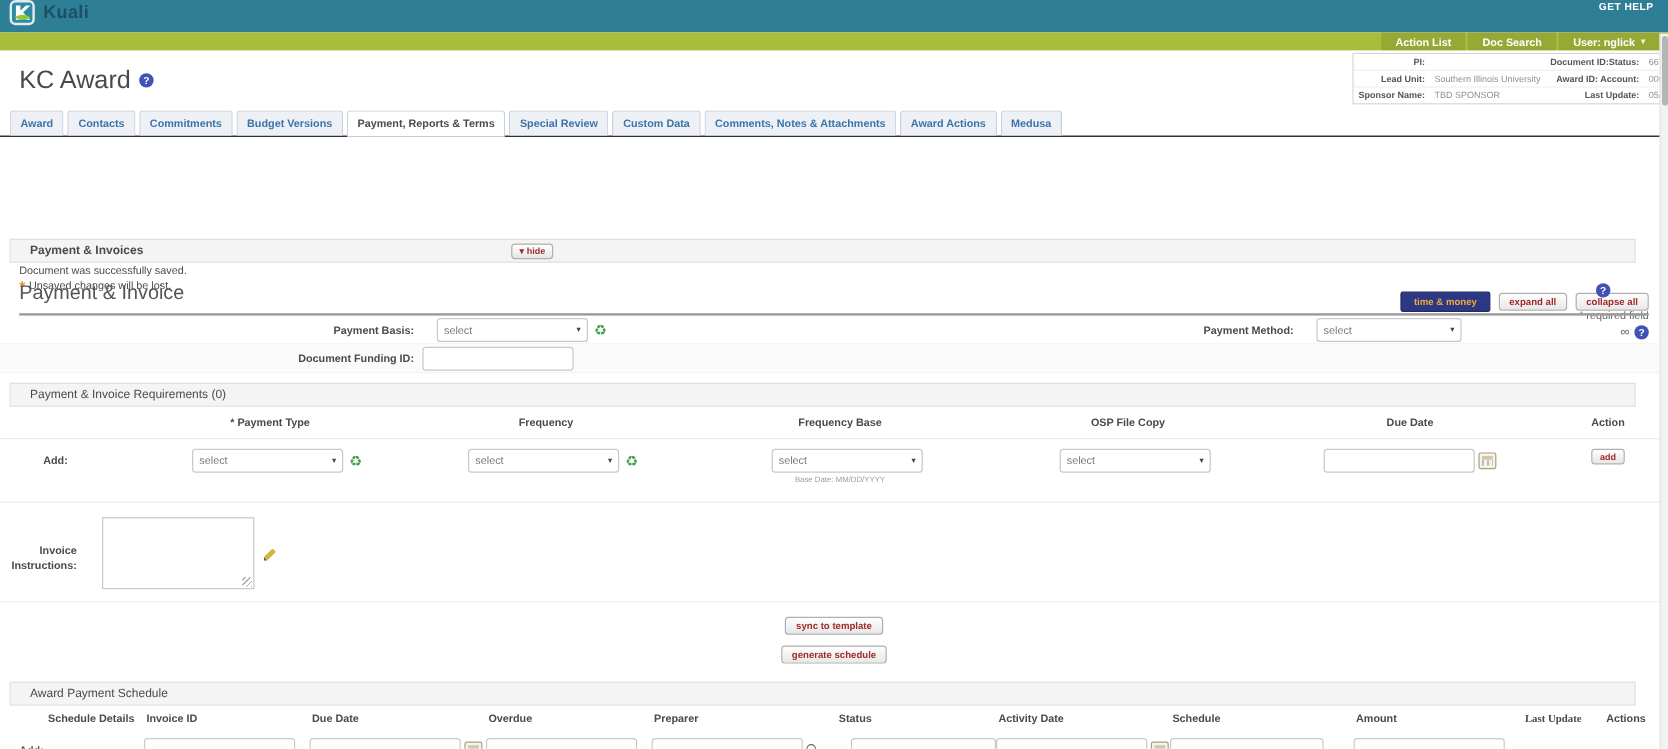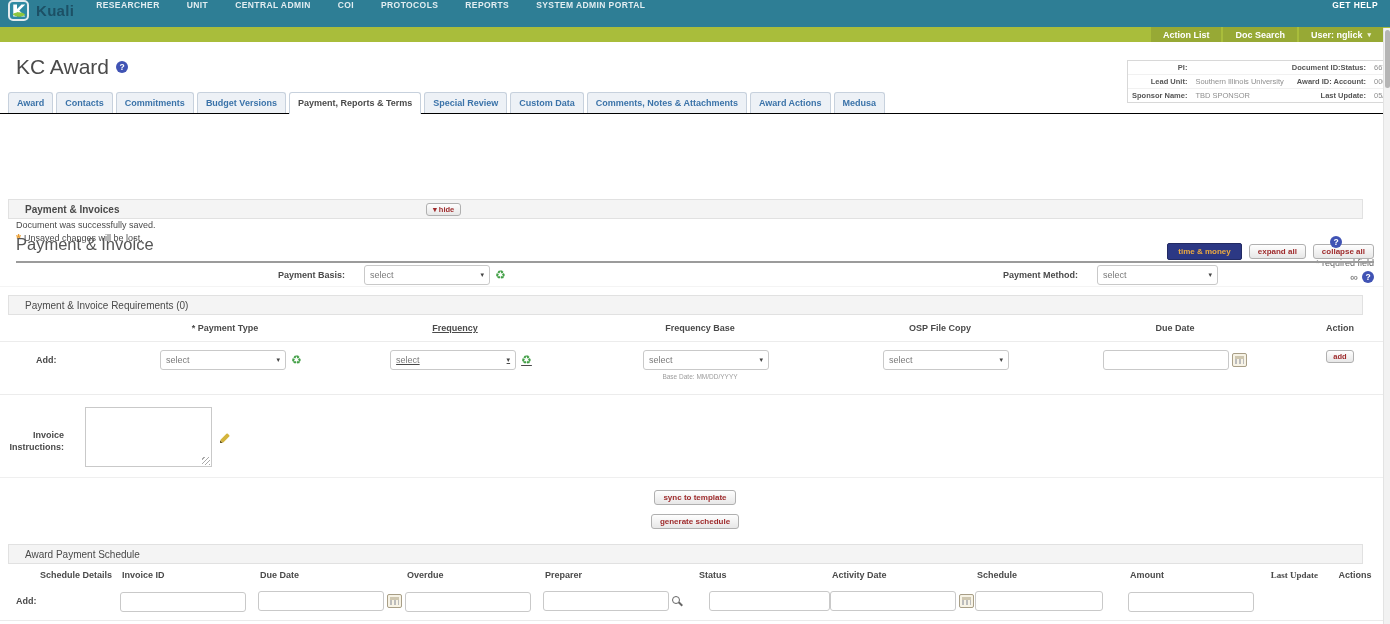--- a/index.html
+++ b/index.html
@@ -17,21 +17,21 @@
   .brand-text { color:#1c5065; font-size:15px; font-weight:bold; letter-spacing:.3px; }
   .nav-items { display:flex; gap:27px; }
   .nav-item { color:#e2edf1; font-size:8.5px; font-weight:bold; letter-spacing:.4px; cursor:pointer; }
   .get-help { margin-left:auto; color:#fff; font-size:8.5px; font-weight:bold; letter-spacing:.4px; cursor:pointer; }
   
   .utilbar { height:15px; background:#a9bd3b; display:flex; justify-content:flex-end; align-items:stretch; padding-right:7px; }
   .util-item { background:rgba(0,0,0,.10); color:#fff; font-size:9px; font-weight:bold;
                padding:0 12px; display:flex; align-items:center; margin-left:2px; cursor:pointer; }
   .util-item .caret { font-size:7px; margin-left:5px; color:#eef3d8; }
   
-  .doc-header { position:absolute; top:60px; right:3px; width:260px; background:#fff;
+  .doc-header { position:absolute; top:44px; right:3px; width:260px; background:#fff;
                 border:1px solid #d8d8d8; font-size:7.5px; z-index:5; }
   .doc-header table { width:100%; border-collapse:collapse; }
   .doc-header td { padding:2px 4px; border-bottom:1px solid #f1f1f1; white-space:nowrap; }
   .doc-header tr:last-child td { border-bottom:none; }
   .dh-label { font-weight:bold; color:#555; text-align:right; }
   .dh-value { color:#8f8f8f; text-align:left; }
   
   .page-title { margin:13px 0 0 16px; font-size:21px; font-weight:400; color:#4a4a4a;
                 display:flex; align-items:center; gap:7px; }
   .help-icon { width:12px; height:12px; border-radius:50%; background:#4053b4; color:#fff;
@@ -77,21 +77,21 @@
   .select .arr { color:#444; font-size:7px; }
   .refresh { color:#43a047; font-size:12px; margin-left:5px; cursor:pointer; line-height:12px; }
   .text-input { width:126px; height:20px; border:1px solid #c9c9c9; border-radius:3px;
                 font-size:9px; padding:0 4px; font-family:inherit; color:#333; }
   .right-group { margin-left:auto; margin-right:172px; display:flex; align-items:center; }
   .right-group .flabel { width:auto; }
   
   .req-head { display:flex; font-size:9px; font-weight:bold; height:27px; align-items:center;
               border-bottom:1px solid #ececec; }
   .req-row { display:flex; align-items:flex-start; padding:8px 0 14px; border-bottom:1px solid #ececec; }
-  .rc0{width:120px;} .rc1{width:210px;} .rc2{width:250px;text-decoration:underline;} .rc3{width:240px;} .rc4{width:240px;} .rc5{width:230px;} .rc6{flex:1;}
+  .rc0{width:120px;} .rc1{width:210px;} .rc2{width:250px;} .rc3{width:240px;} .rc4{width:240px;} .rc5{width:230px;} .rc6{flex:1;}
   .cc { display:flex; justify-content:center; align-items:center; }
   .col-stack { display:flex; flex-direction:column; align-items:center; }
   .add-label { padding-left:36px; font-weight:bold; font-size:9px; padding-top:5px; }
   .fbase-hint { font-size:6.5px; color:#9c9c9c; margin-top:3px; }
   .cal-btn { width:15px; height:14px; border:1px solid #a89e86; background:#f7f3e6; border-radius:2px;
              margin-left:3px; position:relative; cursor:pointer; flex:none; }
   .cal-btn::before { content:""; position:absolute; top:2px; left:2px; right:2px; height:3px; background:#cfc7b0; }
   .cal-btn::after { content:""; position:absolute; bottom:2px; left:2px; right:2px; height:5px;
                     background:repeating-linear-gradient(90deg,#bcbcbc 0 2px,transparent 2px 4px); }
   
@@ -137,29 +137,20 @@
 
 <div class="navbar">
   <div class="brand">
     <span class="logo-box">
       <svg width="15" height="15" viewBox="0 0 20 20">
         <path d="M3 2 L8 2 L8 8 L14 2 L19 2 L11 10 L19 18 L14 18 L8 12 L8 18 L3 18 Z" fill="#ffffff"></path>
         <path d="M2 15 C8 11.5, 14 11.5, 19 15.5 C13 19.5, 6 19, 2 15 Z" fill="#8dc63f"></path>
       </svg>
     </span>
     <span class="brand-text">Kuali</span>
-  </div>
-  <div class="nav-items">
-    <span class="nav-item">RESEARCHER</span>
-    <span class="nav-item">UNIT</span>
-    <span class="nav-item">CENTRAL ADMIN</span>
-    <span class="nav-item">COI</span>
-    <span class="nav-item">PROTOCOLS</span>
-    <span class="nav-item">REPORTS</span>
-    <span class="nav-item">SYSTEM ADMIN PORTAL</span>
   </div>
   <span class="get-help">GET HELP</span>
 </div>
 
 <div class="utilbar">
   <span class="util-item">Action List</span>
   <span class="util-item">Doc Search</span>
   <span class="util-item">
     <span>User: nglick</span>
     <span class="caret">▾</span>
@@ -248,20 +239,24 @@
     <span class="refresh">♻</span>
     <span class="right-group">
       <span class="flabel">Payment Method:</span>
       <span class="select" style="width:121px">
         <span>select</span>
         <span class="arr">▾</span>
       </span>
     </span>
   </div>
 
+  <div class="form-row stripe">
+    <span class="flabel">Document Funding ID:</span>
+    <input class="text-input" type="text" value="" style="">
+  </div>
 
   <div class="section-bar" style="margin-top:8px">
     <span>Payment &amp; Invoice Requirements (0)</span>
   </div>
 
   <div class="req-head">
     <span class="rc0"></span>
     <span class="rc1 hc" style="text-align:center">* Payment Type</span>
     <span class="rc2 hc" style="text-align:center">Frequency</span>
     <span class="rc3 hc" style="text-align:center">Frequency Base</span>

